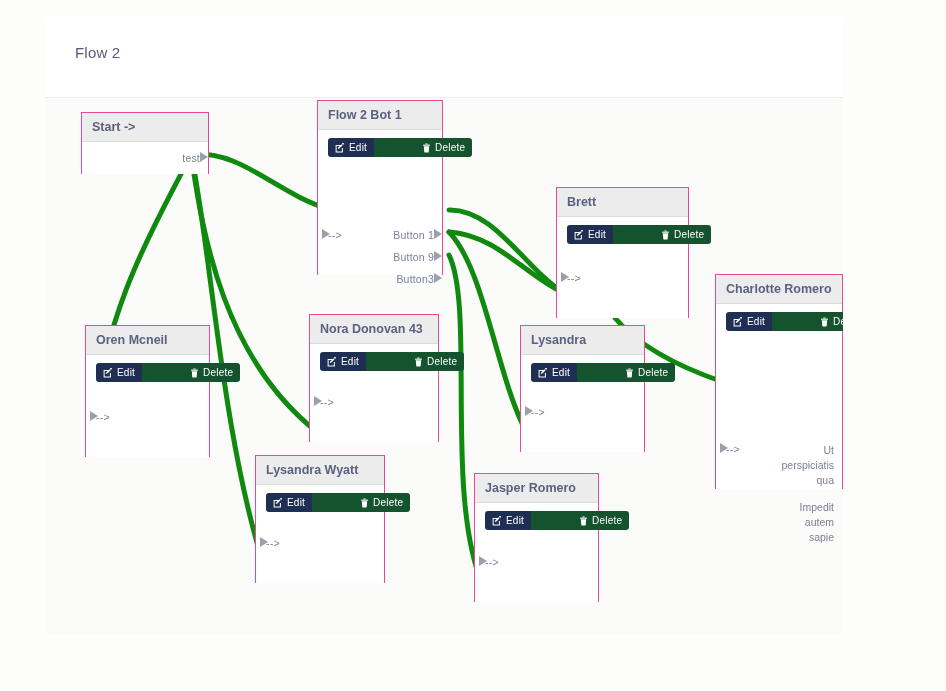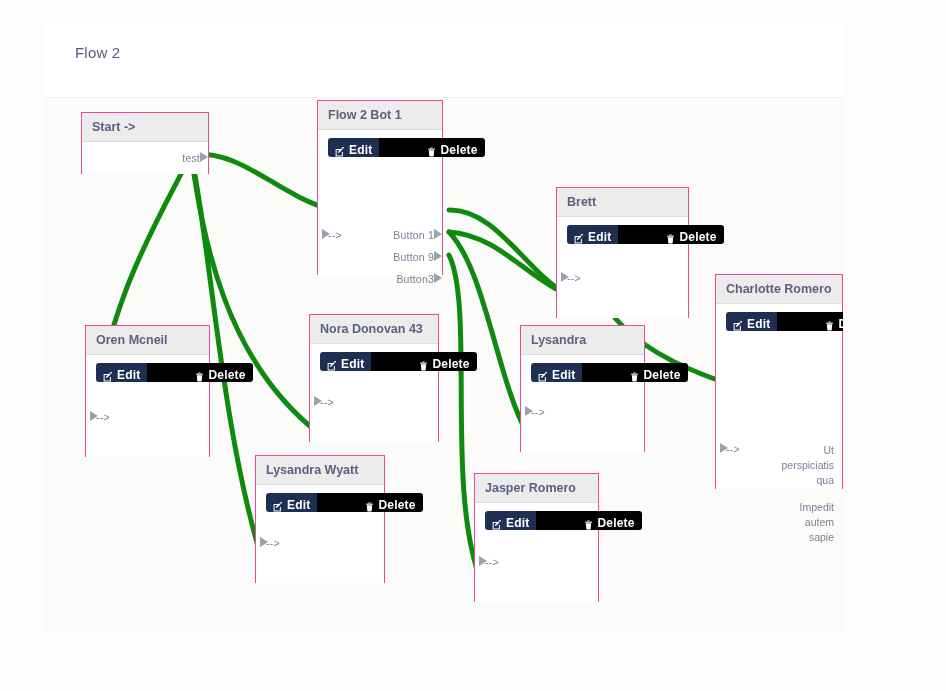--- a/index.html
+++ b/index.html
@@ -76,36 +76,36 @@
     position: relative;
     background: #fff;
     height: calc(100% - 28px);
   }
   .btn-row {
     padding: 8px 0 0 10px;
     display: flex;
   }
   .btn {
     display: inline-flex;
-    align-items: flex-end;
+    align-items: center;
     height: 19px;
     padding: 0 7px;
-    font-size: 12px;
-    font-weight: bold;
+    font-size: 10px;
+    font-weight: normal;
     color: #ffffff;
     white-space: nowrap;
     cursor: pointer;
     letter-spacing: .2px;
   }
   .btn-edit {
     background: #1f2f54;
     border-radius: 3px 0 0 3px;
   }
   .btn-del {
-    background: #000000;
+    background: #14532d;
     border-radius: 0 3px 3px 0;
     padding-left: 48px;
   }
   .btn svg { margin-right: 4px; }
   
   .port {
     position: absolute;
     font-size: 10.5px;
     color: #7b8197;
     white-space: nowrap;

